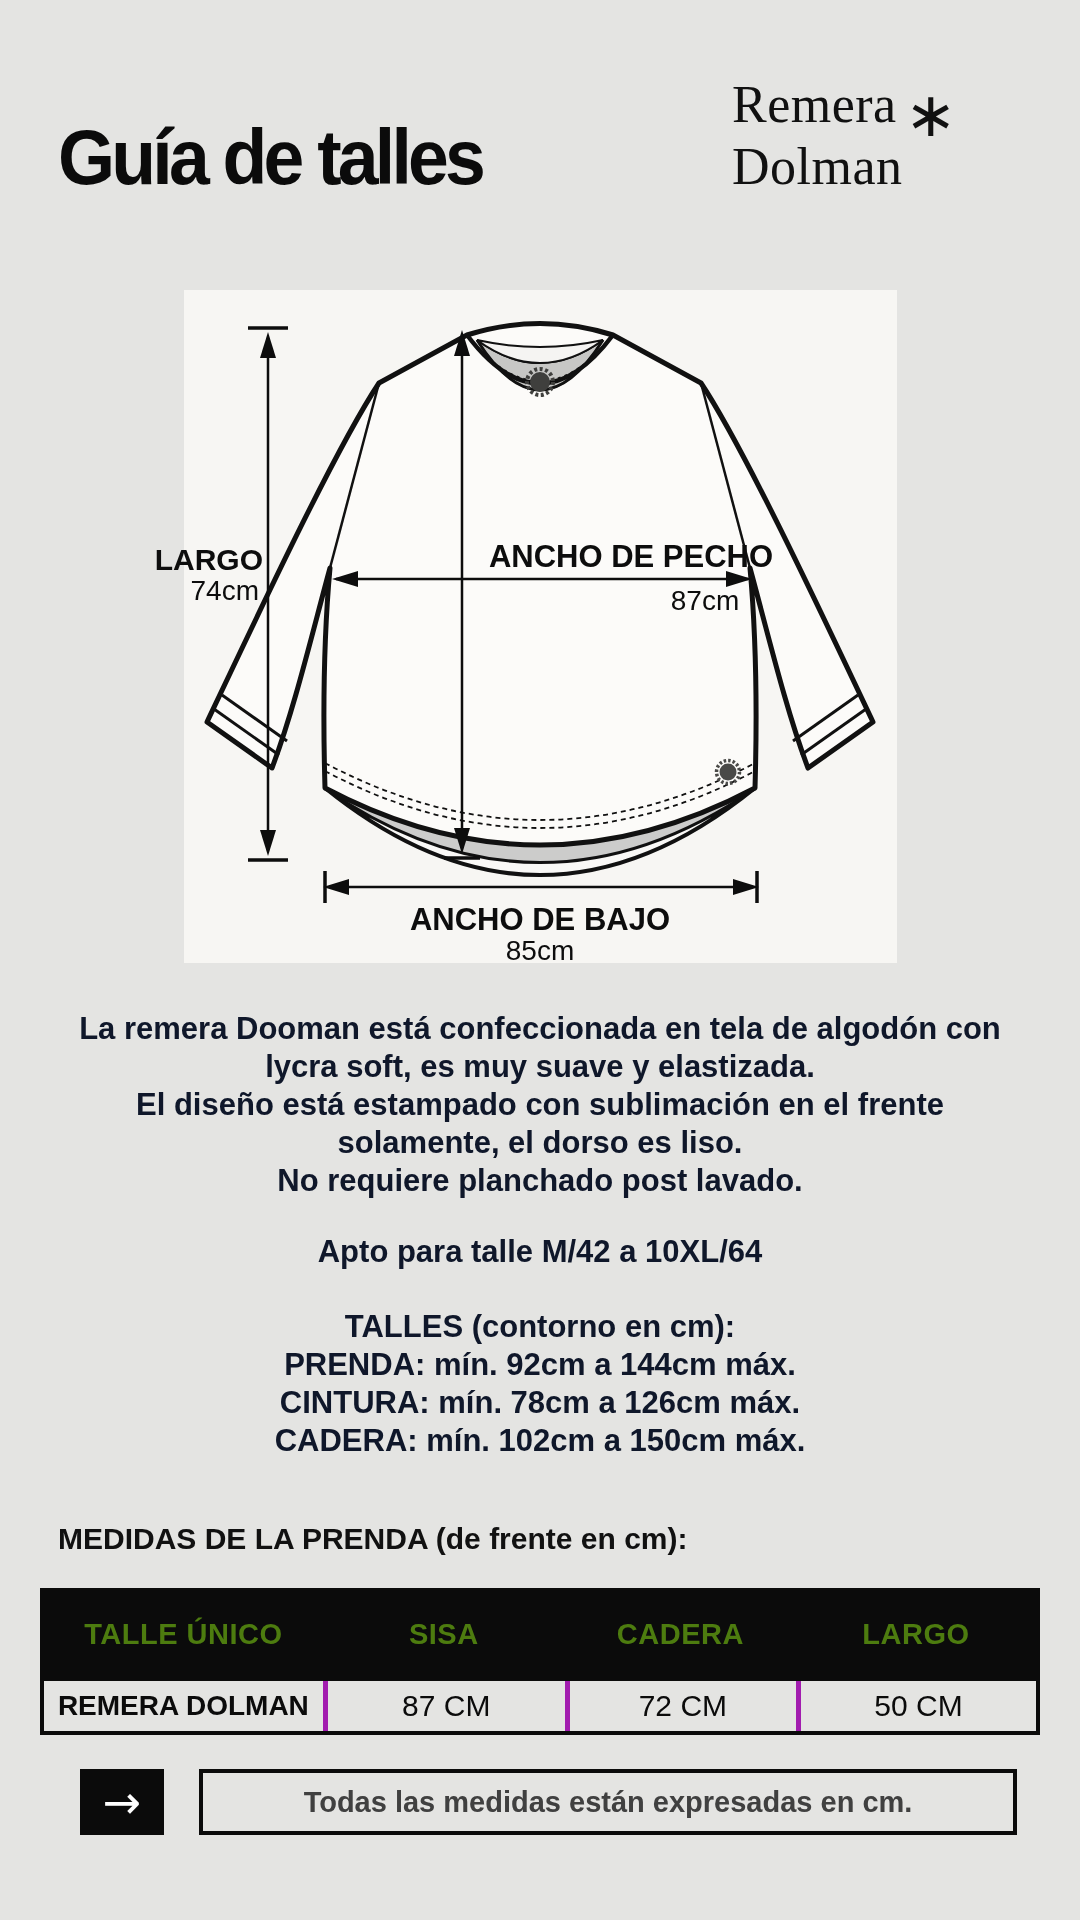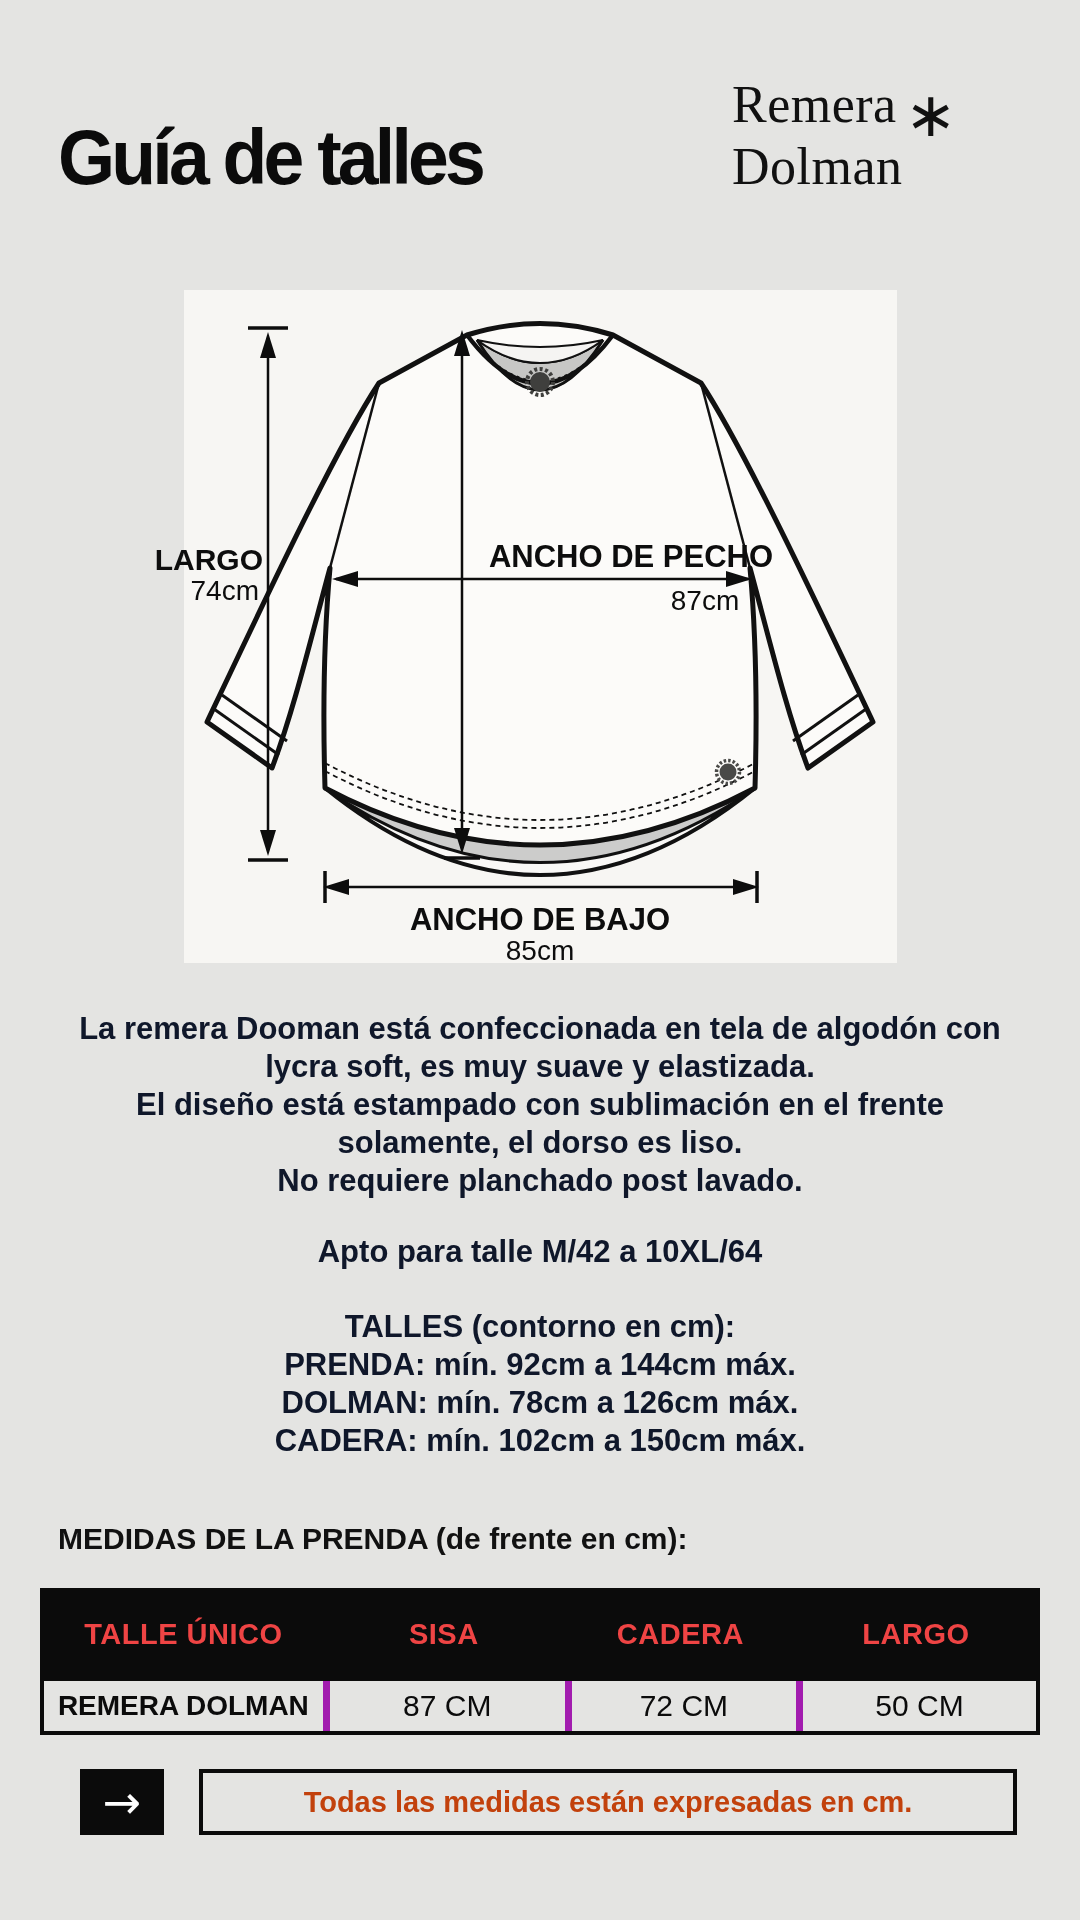--- a/index.html
+++ b/index.html
@@ -49,45 +49,45 @@
     position:absolute;left:58px;top:1522px;
     font-size:30px;font-weight:700;color:#111;
   }
   
   .size-table{
     position:absolute;left:40px;top:1588px;width:1000px;
     border:4px solid #0b0b0b;box-sizing:border-box;
   }
   .thead{
     display:grid;grid-template-columns:28.1% 24.4% 23.3% 24.2%;
-    background:#0b0b0b;color:#ef4444;height:85px;align-items:center;
+    background:#0b0b0b;color:#4d7c0f;height:85px;align-items:center;
   }
   .thead .cell{text-align:center;font-weight:700;font-size:29px;letter-spacing:.5px;}
   .trow{
     display:grid;grid-template-columns:28.1% 24.4% 23.3% 24.2%;
     height:50px;align-items:center;border-top:4px solid #0b0b0b;
   }
   .trow .cell{
     text-align:center;font-size:30px;height:100%;
     display:flex;align-items:center;justify-content:center;
-    border-left:7px solid #a21caf;box-sizing:border-box;
+    border-left:5px solid #a21caf;box-sizing:border-box;
   }
   .trow .cell:first-child{border-left:none;font-weight:700;font-size:28px;}
   
   .arrow-box{
     position:absolute;left:80px;top:1769px;width:84px;height:66px;
     background:#0b0b0b;color:#fff;
     display:flex;align-items:center;justify-content:center;
   }
   .arrow-box span{font-family:"DejaVu Sans", sans-serif;font-size:46px;font-weight:400;line-height:1;}
   .note-box{
     position:absolute;left:199px;top:1769px;width:818px;height:66px;
     border:4px solid #0b0b0b;box-sizing:border-box;
     display:flex;align-items:center;justify-content:center;
-    font-weight:700;font-size:29px;color:#c2410c;
+    font-weight:700;font-size:29px;color:#404040;
   }
 </style>
 </head>
 <body>
 
 <div id="page">
 
   <div class="main-title">Guía de talles</div>
   <div class="product-name">
     <div>Remera</div>
@@ -178,21 +178,21 @@
     <div>El diseño está estampado con sublimación en el frente</div>
     <div>solamente, el dorso es liso.</div>
     <div>No requiere planchado post lavado.</div>
   </div>
 
   <div class="centerblock" id="fit-block">Apto para talle M/42 a 10XL/64</div>
 
   <div class="centerblock" id="talles-block">
     <div>TALLES (contorno en cm):</div>
     <div>PRENDA: mín. 92cm a 144cm máx.</div>
-    <div>DOLMAN: mín. 78cm a 126cm máx.</div>
+    <div>CINTURA: mín. 78cm a 126cm máx.</div>
     <div>CADERA: mín. 102cm a 150cm máx.</div>
   </div>
 
   <div class="medidas-heading">MEDIDAS DE LA PRENDA (de frente en cm):</div>
 
   <div class="size-table">
     <div class="thead">
       <div class="cell">TALLE ÚNICO</div>
       <div class="cell">SISA</div>
       <div class="cell">CADERA</div>

